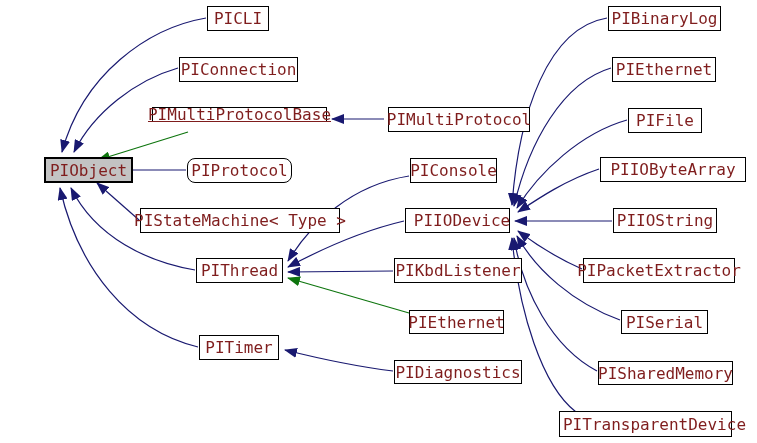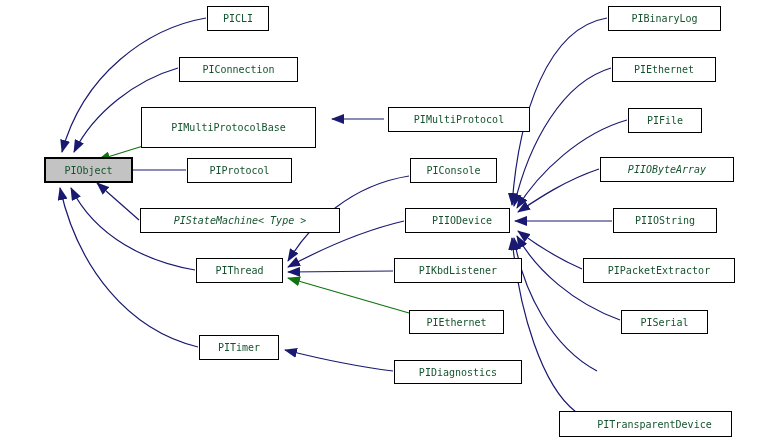--- a/index.html
+++ b/index.html
@@ -12,21 +12,21 @@
   }
   #edges { position:absolute; left:0; top:0; width:757px; height:443px; }
   .edge { fill:none; stroke:#191970; stroke-width:1.2; }
   .edge.protected { stroke:#0e750e; }
   .node {
     position:absolute;
     box-sizing:border-box;
     background:#ffffff;
     border:1px solid #000000;
     display:flex; align-items:center; justify-content:center;
-    font-size:10px; color:#14532d;
+    font-size:16px; color:#7f1d1d;
     white-space:nowrap;
     cursor:pointer;
   }
   .node.root {
     background:#c3c3c3;
     border-width:2px;
     cursor:default;
     margin-left:40px;
   }
 </style>
@@ -65,33 +65,34 @@
     <path class="edge" d="M 612,221 L 515,221" marker-end="url(#ab)"></path>
     <path class="edge" d="M 582,269 C 559,259 538,246 518,231" marker-end="url(#ab)"></path>
     <path class="edge" d="M 620,320 C 573,303 536,270 517,236" marker-end="url(#ab)"></path>
     <path class="edge" d="M 597,371 C 552,347 523,292 514,238" marker-end="url(#ab)"></path>
     <path class="edge" d="M 576,412 C 542,386 519,312 512,238" marker-end="url(#ab)"></path>
   </svg>
 
   <div class="node root" style="left:4px;   top:157px; width:89px;  height:26px;">PIObject</div>
   <div class="node" style="left:207px; top:6px;   width:62px;  height:25px;">PICLI</div>
   <div class="node" style="left:179px; top:57px;  width:119px; height:25px;">PIConnection</div>
-  <div class="node" style="left:141px; top:107px; width:175px; height:41px;">PIMultiProtocolBase</div>
-  <div class="node" style="left:187px; top:158px; width:105px; height:25px;">PIProtocol</div>
-  <div class="node" style="left:140px; top:208px; width:200px; height:25px;font-style:italic;">PIStateMachine&lt; Type &gt;</div>
+  <div class="node" style="left:152px; top:107px; width:175px; height:15px;text-decoration:underline;">PIMultiProtocolBase</div>
+  <div class="node" style="left:187px; top:158px; width:105px; height:25px;border-radius:8px;">PIProtocol</div>
+  <div class="node" style="left:140px; top:208px; width:200px; height:25px;">PIStateMachine&lt; Type &gt;</div>
   <div class="node" style="left:196px; top:258px; width:87px;  height:25px;">PIThread</div>
   <div class="node" style="left:199px; top:335px; width:80px;  height:25px;">PITimer</div>
   <div class="node" style="left:388px; top:107px; width:142px; height:25px;">PIMultiProtocol</div>
   <div class="node" style="left:410px; top:158px; width:87px;  height:25px;">PIConsole</div>
   <div class="node" style="left:405px; top:208px; width:105px; height:25px;padding-left:9px;">PIIODevice</div>
   <div class="node" style="left:394px; top:258px; width:128px; height:25px;">PIKbdListener</div>
   <div class="node" style="left:409px; top:310px; width:95px;  height:24px;">PIEthernet</div>
   <div class="node" style="left:394px; top:360px; width:128px; height:24px;">PIDiagnostics</div>
   <div class="node" style="left:608px; top:6px;   width:113px; height:25px;">PIBinaryLog</div>
   <div class="node" style="left:612px; top:57px;  width:104px; height:25px;">PIEthernet</div>
   <div class="node" style="left:628px; top:108px; width:74px;  height:25px;">PIFile</div>
-  <div class="node" style="left:600px; top:157px; width:134px; height:25px;font-style:italic;">PIIOByteArray</div>
+  <div class="node" style="left:600px; top:157px; width:146px; height:25px;">PIIOByteArray</div>
   <div class="node" style="left:613px; top:208px; width:104px; height:25px;">PIIOString</div>
   <div class="node" style="left:583px; top:258px; width:152px; height:25px;">PIPacketExtractor</div>
   <div class="node" style="left:621px; top:310px; width:87px;  height:24px;">PISerial</div>
+  <div class="node" style="left:598px; top:361px; width:135px; height:24px;">PISharedMemory</div>
   <div class="node" style="left:559px; top:411px; width:173px; height:26px;padding-left:18px;">PITransparentDevice</div>
 
 </div>
 
 </body></html>

